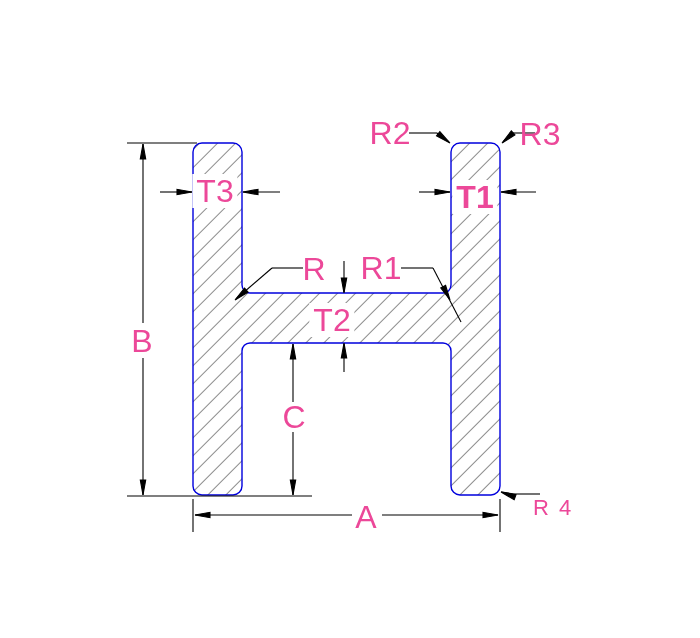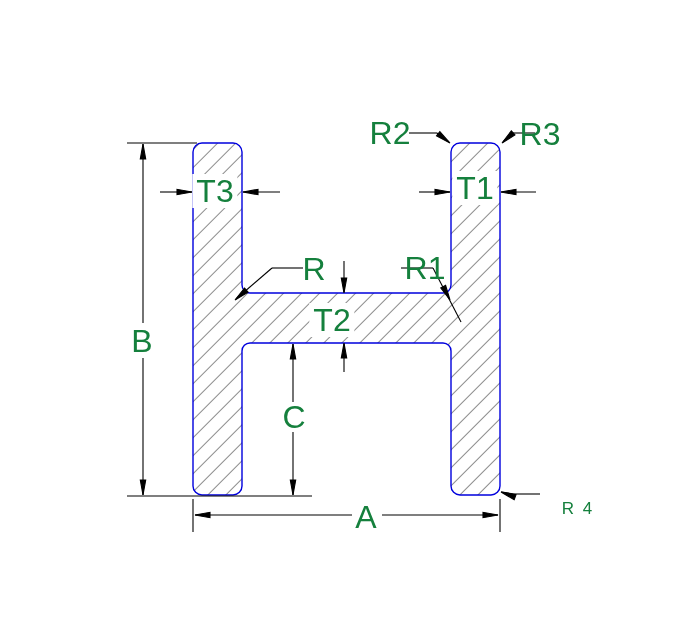--- a/index.html
+++ b/index.html
@@ -9,26 +9,26 @@
     font-family: "Liberation Sans", sans-serif;
     overflow: hidden;
   }
   .stage { position: relative; width: 700px; height: 638px; background: #fff; }
   .stage svg { position: absolute; left: 0; top: 0; }
   .lbl {
     position: absolute;
     transform: translate(-50%, -50%);
     font-size: 32px;
     line-height: 1;
-    color: #15803d;
+    color: #ec4899;
     white-space: nowrap;
     letter-spacing: 0px;
   }
   .halo { background: #ffffff; padding: 1px 4px; }
-  .small { font-size: 17px; letter-spacing: 2px; margin-left: 25px; }
+  .small { font-size: 22px; letter-spacing: 2px; }
 </style>
 </head>
 <body>
 
 <div class="stage">
 
   <svg width="700" height="638" viewBox="0 0 700 638">
     <defs>
       <pattern id="hatch" patternUnits="userSpaceOnUse" width="24" height="12.73" patternTransform="rotate(-45)">
         <line x1="0" y1="0" x2="24" y2="0" stroke="#000000" stroke-width="0.9"></line>
@@ -120,21 +120,21 @@
         <line x1="514" y1="494" x2="502" y2="492"></line>
         <use href="#arr" transform="translate(501,492) rotate(200)"></use>
       </g>
     </g>
   </svg>
 
   <div class="lbl" style="left:142px; top:341px;">B</div>
   <div class="lbl" style="left:294px; top:417px;">C</div>
   <div class="lbl" style="left:366px; top:517px;">A</div>
   <div class="lbl halo" style="left:215px; top:191px;">T3</div>
-  <div class="lbl halo" style="left:475px; top:188px;">T1</div>
+  <div class="lbl halo" style="left:475px; top:197px;font-weight:bold;">T1</div>
   <div class="lbl halo" style="left:332px; top:320px;">T2</div>
   <div class="lbl" style="left:314px; top:269px;">R</div>
-  <div class="lbl" style="left:381px; top:268px;margin-left:44px;">R1</div>
+  <div class="lbl" style="left:381px; top:268px;">R1</div>
   <div class="lbl" style="left:390px; top:133px;">R2</div>
   <div class="lbl" style="left:540px; top:134px;">R3</div>
   <div class="lbl small" style="left:553px; top:508px;">R 4</div>
 
 </div>
 
 </body></html>

